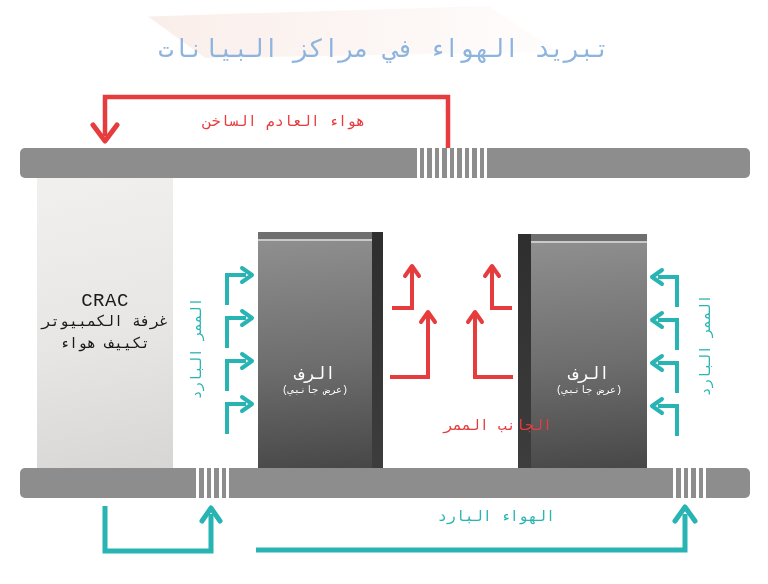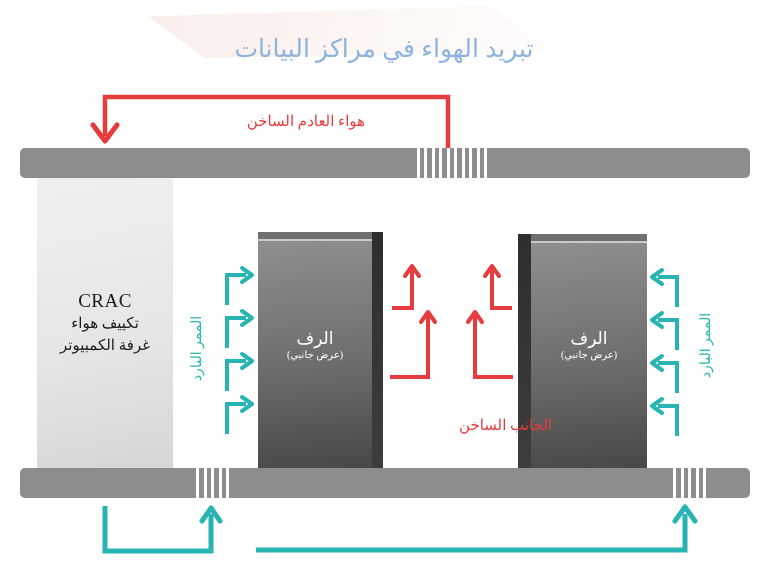--- a/index.html
+++ b/index.html
@@ -4,21 +4,21 @@
 <style>
   :root{
     --hot:#e73c3e;
     --cold:#29b4b4;
     --title-blue:#8cb4de;
     --gray:#8d8d8d;
   }
   html,body{margin:0;padding:0;background:#ffffff;}
   .canvas{
     position:relative;width:768px;height:584px;background:#ffffff;overflow:hidden;
-    font-family:Liberation Serif, serif;
+    font-family:Liberation Mono, monospace;
   }
   .abs{position:absolute;}
   
   .watermark{
     left:148px;top:6px;width:410px;height:52px;
     background:linear-gradient(100deg,rgba(246,226,219,0.6),rgba(252,243,239,0.15));
     clip-path:polygon(0 20%,83% 0,100% 88%,14% 100%);
   }
   .title{
     left:14px;top:34px;width:740px;text-align:center;
@@ -45,21 +45,21 @@
       linear-gradient(#6f6f6f,#6f6f6f) 0 0/100% 7px no-repeat,
       linear-gradient(#c9c9c9,#c9c9c9) 0 7px/100% 2px no-repeat,
       linear-gradient(175deg,#919191 0%,#6e6e6e 55%,#474747 100%);
   }
   .rack-strip{background:linear-gradient(180deg,#2e2e2e,#3d3d3d);}
   .rack-left-body{left:258px;top:232px;width:114px;height:236px;}
   .rack-left-strip{left:372px;top:232px;width:11px;height:236px;}
   .rack-right-strip{left:518px;top:234px;width:13px;height:234px;}
   .rack-right-body{left:531px;top:234px;width:116px;height:234px;}
   .rack-label{
-    position:absolute;left:0;right:0;text-align:center;color:#ffffff;direction:rtl;
+    position:absolute;left:0;right:0;text-align:center;color:#ffffff;direction:rtl;margin-top:35px;
   }
   .rack-title{font-size:17px;}
   .rack-sub{font-size:10px;}
   .lbl{direction:rtl;font-size:15px;}
   .lbl-hot{color:var(--hot);}
   .lbl-cold{color:var(--cold);}
   .exhaust-label{left:165px;top:112px;width:200px;}
   .hotside-label{left:352px;top:416px;width:200px;}
   .coldair-label{left:355px;top:507px;width:200px;}
   .vtext{
@@ -87,22 +87,22 @@
   <div class="abs bar ceiling"></div>
   <div class="abs vent" style="left:417px;width:70px;"></div>
 
   <div class="abs bar floor"></div>
   <div class="abs vent in-floor" style="left:196px;width:33px;"></div>
   <div class="abs vent in-floor" style="left:673px;width:36px;"></div>
 
   <div class="abs crac">
     <div class="crac-text">
       <div class="crac-acronym">CRAC</div>
+      <div class="crac-line">غرفة الكمبيوتر</div>
       <div class="crac-line">تكييف هواء</div>
-      <div class="crac-line">غرفة الكمبيوتر</div>
     </div>
   </div>
 
   <div class="abs rack-body rack-left-body">
     <div class="rack-label" style="top:96px;">
       <div class="rack-title">الرف</div>
       <div class="rack-sub">(عرض جانبي)</div>
     </div>
   </div>
   <div class="abs rack-strip rack-left-strip"></div>
@@ -159,17 +159,18 @@
       <path class="stroke-cold w5" d="M105,506 L105,551 L211,551 L211,514"></path>
       <path class="stroke-cold w5 round" d="M202,521 L211,508 L220,521"></path>
     </g>
     <g>
       <path class="stroke-cold w5" d="M256,550 L685,550 L685,514"></path>
       <path class="stroke-cold w5 round" d="M675,521 L685,507 L695,521"></path>
     </g>
   </svg>
 
   <div class="abs lbl lbl-hot exhaust-label">هواء العادم الساخن</div>
-  <div class="abs lbl lbl-hot hotside-label">الجانب الساخن</div>
+  <div class="abs lbl lbl-hot hotside-label">الجانب الممر</div>
+  <div class="abs lbl lbl-cold coldair-label">الهواء البارد</div>
   <div class="abs vtext vtext-left">الممر البارد</div>
   <div class="abs vtext vtext-right">الممر البارد</div>
 
 </div>
 
 </body></html>

